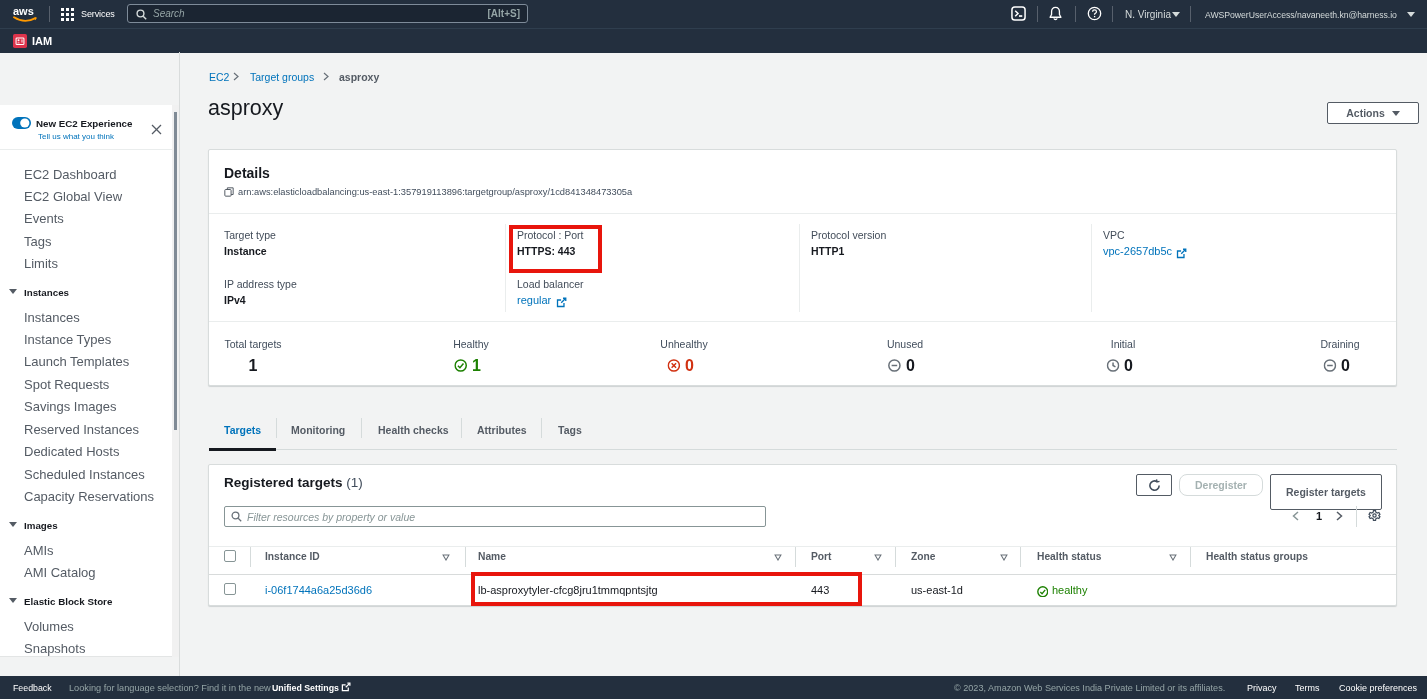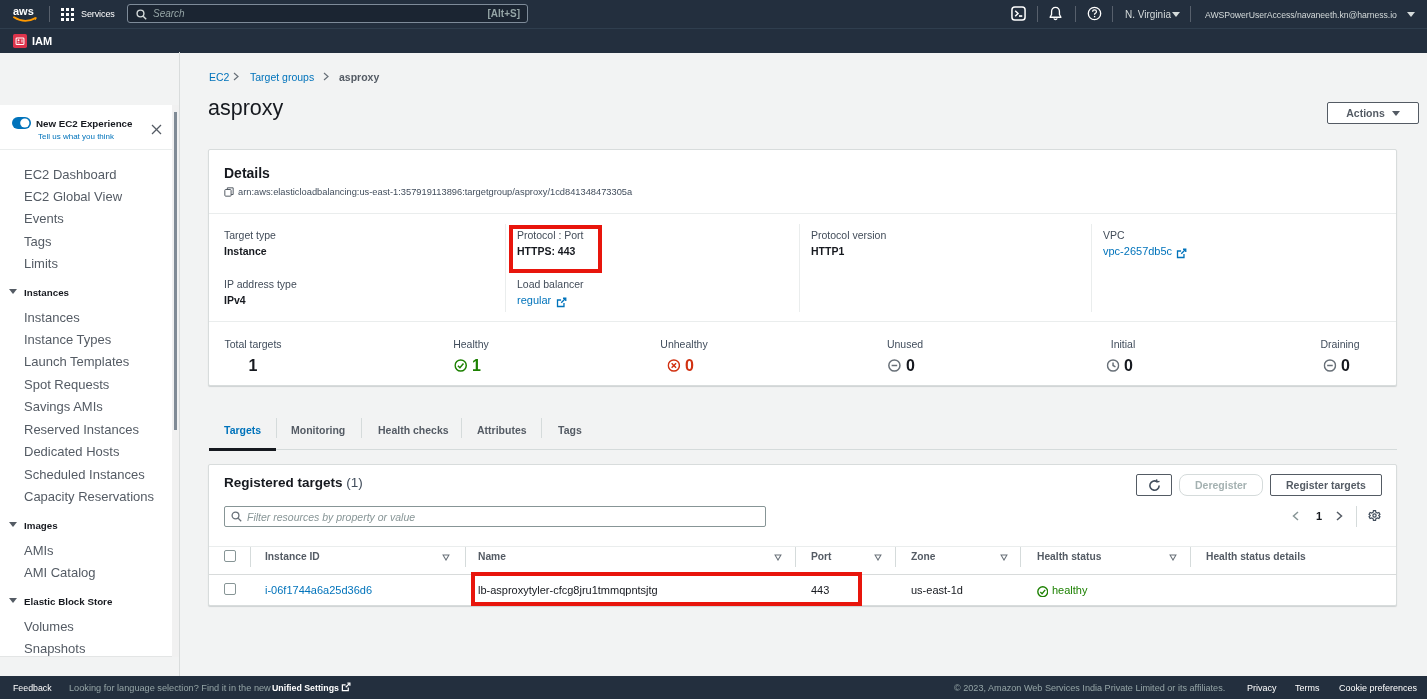--- a/index.html
+++ b/index.html
@@ -164,21 +164,21 @@
   <div class="sitem" style="top:106px;">Events</div>
   <div class="sitem" style="top:129px;">Tags</div>
   <div class="sitem" style="top:151px;">Limits</div>
 
   <div class="scaret" style="top:184px;"></div>
   <div class="shead" style="top:182px;">Instances</div>
   <div class="sitem" style="top:205px;">Instances</div>
   <div class="sitem" style="top:227px;">Instance Types</div>
   <div class="sitem" style="top:249px;">Launch Templates</div>
   <div class="sitem" style="top:272px;">Spot Requests</div>
-  <div class="sitem" style="top:294px;">Savings AMIs</div>
+  <div class="sitem" style="top:294px;">Savings Images</div>
   <div class="sitem" style="top:317px;">Reserved Instances</div>
   <div class="sitem" style="top:339px;">Dedicated Hosts</div>
   <div class="sitem" style="top:362px;">Scheduled Instances</div>
   <div class="sitem" style="top:384px;">Capacity Reservations</div>
 
   <div class="scaret" style="top:417px;"></div>
   <div class="shead" style="top:415px;">Images</div>
   <div class="sitem" style="top:438px;">AMIs</div>
   <div class="sitem" style="top:460px;">AMI Catalog</div>
 
@@ -304,21 +304,21 @@
 <div class="card" style="left:208px; top:464px; width:1189px; height:142px;"></div>
 <div class="abs" style="left:224px; top:475px; font-size:13.5px; color:#16191f;"><b>Registered targets</b> <span style="color:#414d5c;">(1)</span></div>
 
 <div class="btn" style="left:1136px; top:474px; width:36px; height:22px;">
   <svg width="13" height="13" viewBox="0 0 14 14">
       <path d="M12 7 A5 5 0 1 1 9.5 2.7" fill="none" stroke="#414d5c" stroke-width="1.7"></path>
       <path d="M9.2 0.5 L9.7 3.2 L12.4 2.6" fill="none" stroke="#414d5c" stroke-width="1.5"></path>
     </svg>
 </div>
 <div class="btn disabled" style="left:1179px; top:474px; width:84px; height:22px;">Deregister</div>
-<div class="btn" style="left:1270px; top:474px; width:112px; height:22px;">Register targets</div>
+<div class="btn" style="left:1270px; top:474px; width:112px; height:36px;">Register targets</div>
 
 <div class="abs" style="left:224px; top:506px; width:542px; height:21px; background:#fff; border:1px solid #879596; border-radius:2px;"></div>
 <svg class="abs" style="left:231px; top:511px;" width="11" height="11" viewBox="0 0 11 11">
   <circle cx="4.5" cy="4.5" r="3.4" fill="none" stroke="#687078" stroke-width="1.3"></circle>
   <line x1="7.2" y1="7.2" x2="10.2" y2="10.2" stroke="#687078" stroke-width="1.3"></line>
 </svg>
 <div class="abs" style="left:247px; top:510.5px; font-size:10.5px; font-style:italic; color:#879596;">Filter resources by property or value</div>
 
 <svg class="abs" style="left:1292px; top:511px;" width="7" height="10" viewBox="0 0 7 10">
     <path d="M6 1 L1.5 5 L6 9" fill="none" stroke="#879596" stroke-width="1.5"></path>
@@ -339,21 +339,21 @@
 <div class="th" style="left:265px; top:551px;">Instance ID</div>
 <div class="vdiv" style="left:465px; top:547px; height:20px; background:#d5dbdb;"></div>
 <div class="th" style="left:478px; top:551px;">Name</div>
 <div class="vdiv" style="left:795px; top:547px; height:20px; background:#d5dbdb;"></div>
 <div class="th" style="left:811px; top:551px;">Port</div>
 <div class="vdiv" style="left:895px; top:547px; height:20px; background:#d5dbdb;"></div>
 <div class="th" style="left:911px; top:551px;">Zone</div>
 <div class="vdiv" style="left:1020px; top:547px; height:20px; background:#d5dbdb;"></div>
 <div class="th" style="left:1037px; top:551px;">Health status</div>
 <div class="vdiv" style="left:1190px; top:547px; height:20px; background:#d5dbdb;"></div>
-<div class="th" style="left:1206px; top:551px;">Health status details</div>
+<div class="th" style="left:1206px; top:551px;">Health status groups</div>
 <svg class="sort" style="left:442px; top:553.5px;" viewBox="0 0 10 9">
     <path d="M1.2 1.2 L8.8 1.2 L5 7.8 Z" fill="none" stroke="#687078" stroke-width="1.3"></path>
   </svg>
 <svg class="sort" style="left:774px; top:553.5px;" viewBox="0 0 10 9">
     <path d="M1.2 1.2 L8.8 1.2 L5 7.8 Z" fill="none" stroke="#687078" stroke-width="1.3"></path>
   </svg>
 <svg class="sort" style="left:874px; top:553.5px;" viewBox="0 0 10 9">
     <path d="M1.2 1.2 L8.8 1.2 L5 7.8 Z" fill="none" stroke="#687078" stroke-width="1.3"></path>
   </svg>
 <svg class="sort" style="left:1000px; top:553.5px;" viewBox="0 0 10 9">

